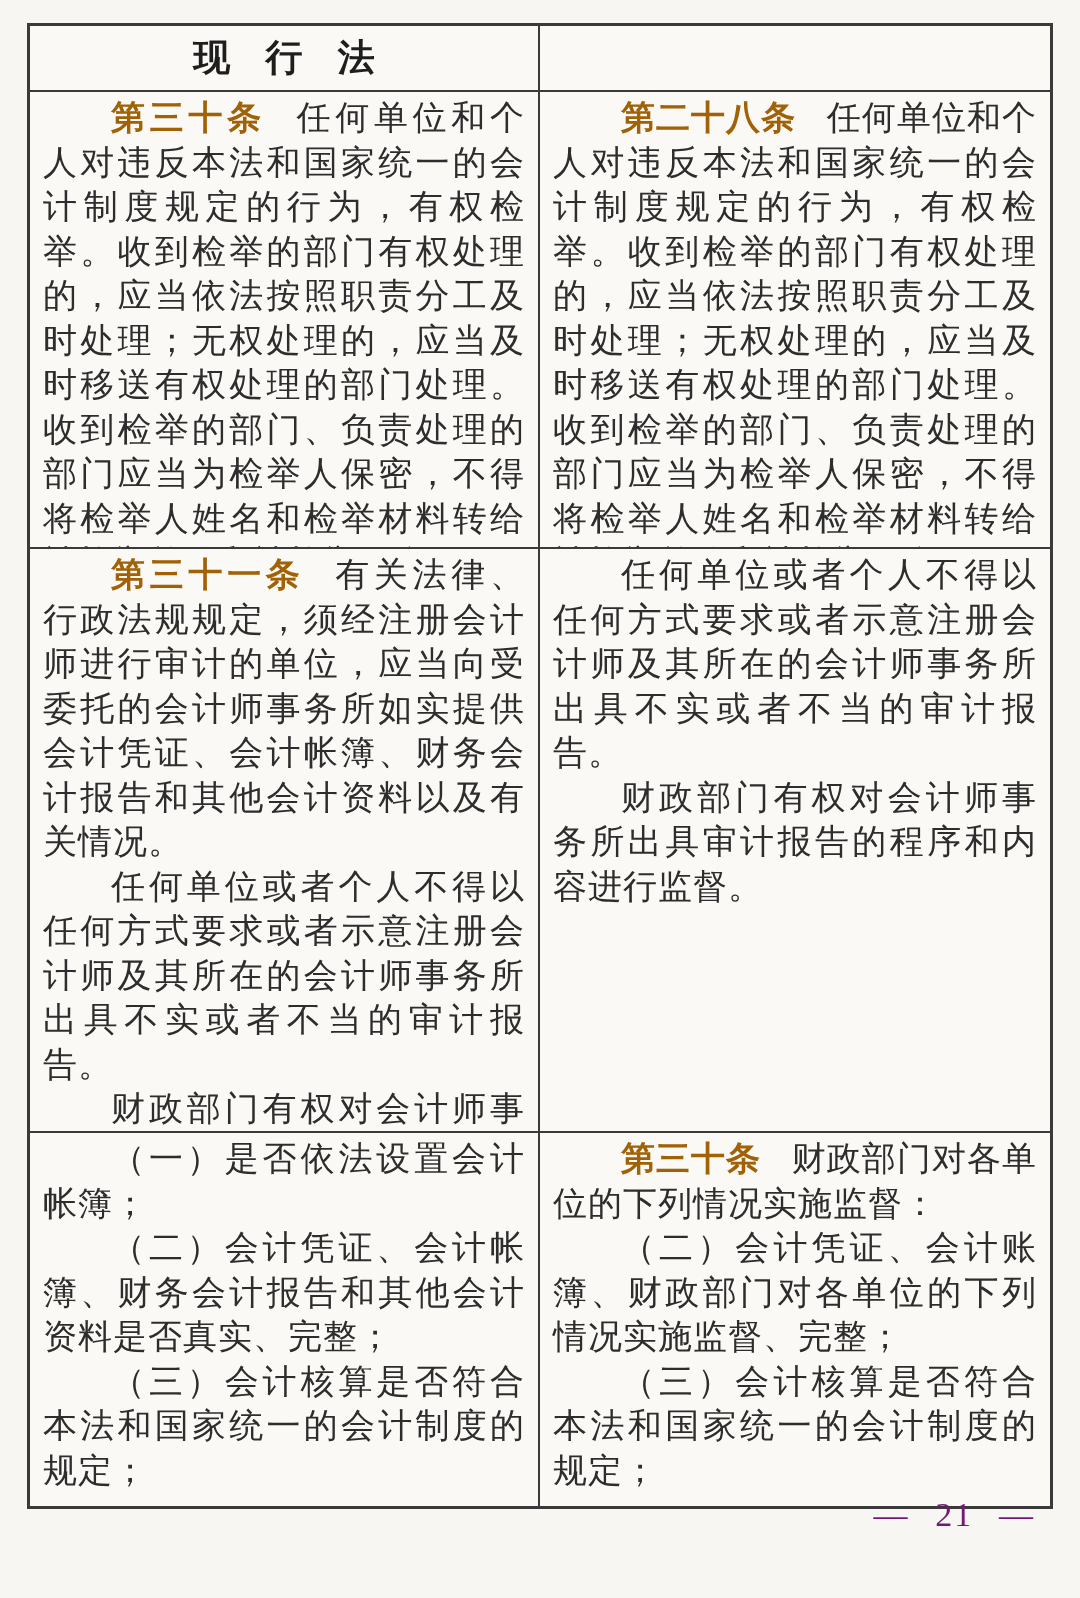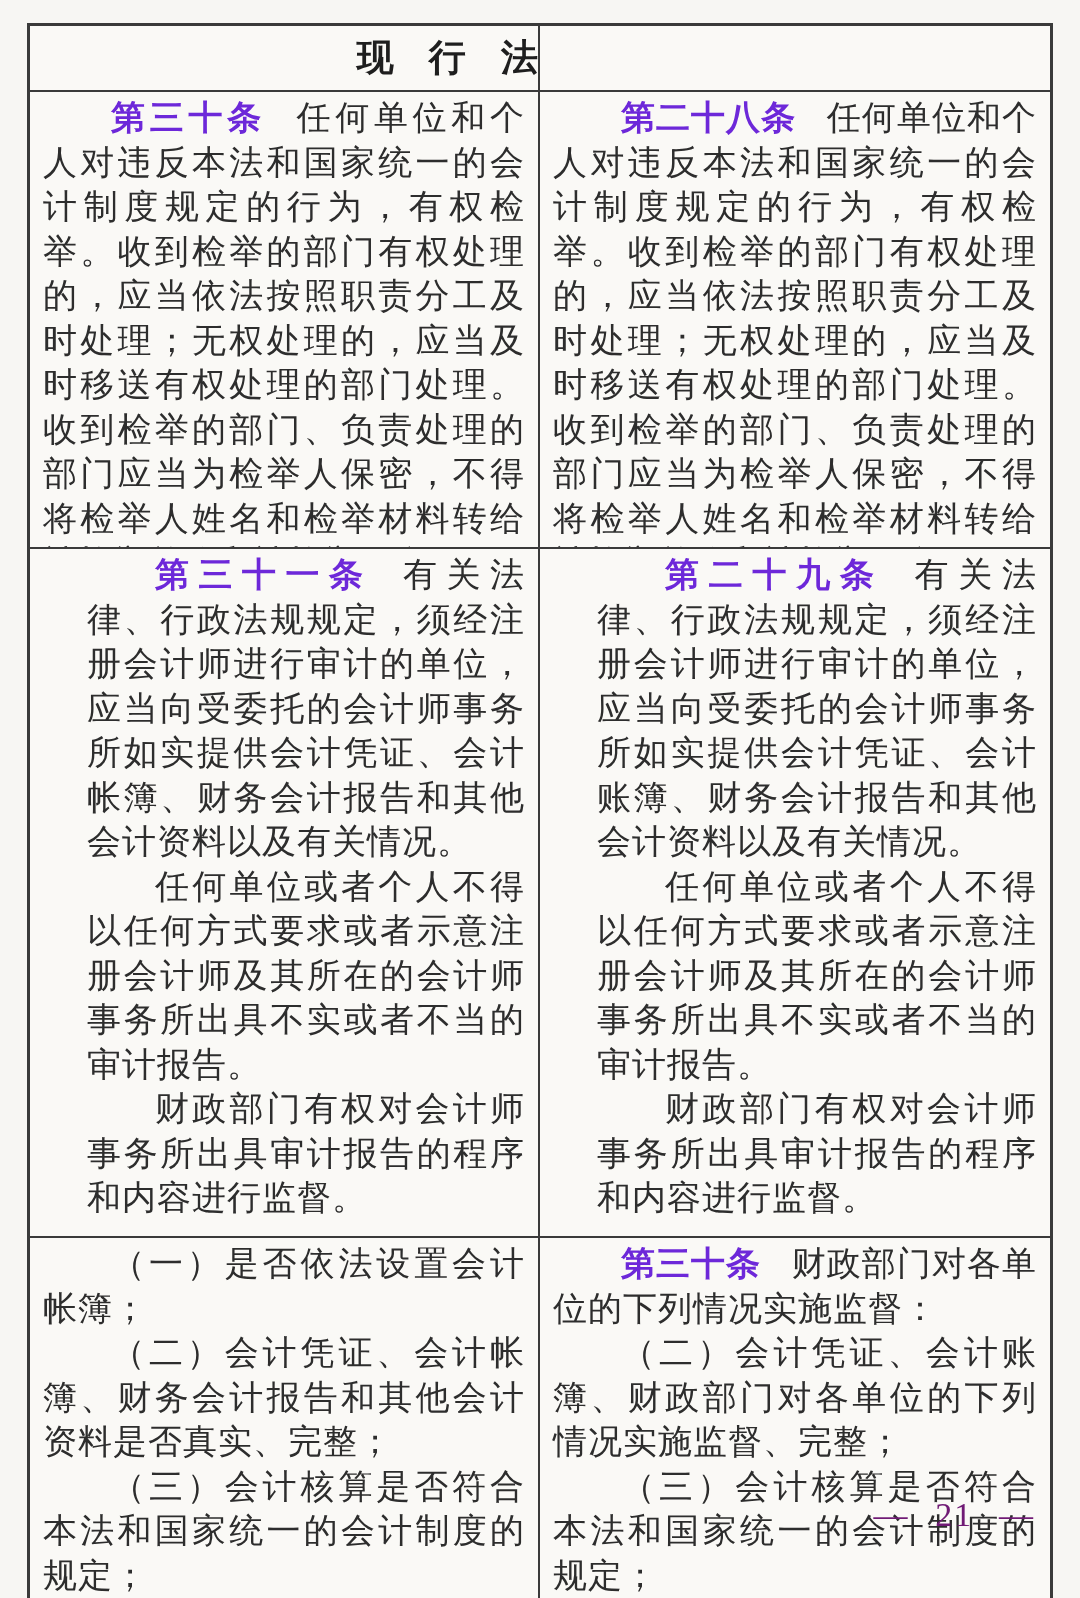--- a/index.html
+++ b/index.html
@@ -15,39 +15,39 @@
     border:3px solid #3a3a3a;background:#faf9f6;box-sizing:border-box;
   }
   .t-row{display:grid;grid-template-columns:1fr 1fr;}
   .t-row + .t-row{border-top:2px solid #3a3a3a;}
   .t-cell{
     box-sizing:border-box;overflow:hidden;
     padding:4px 13px 0 13px;
   }
   .t-cell:first-child{border-right:2px solid #3a3a3a;}
   .head-row .t-cell{
-    height:64px;display:flex;align-items:center;justify-content:flex-end;
+    height:64px;display:flex;align-items:center;justify-content:center;
     padding:0;
   }
   .head-label{
     font-size:37px;font-weight:700;color:#1e1e1e;
     letter-spacing:0.95em;margin-right:-0.95em;
   }
   .row-1 .t-cell{height:455px;}
-  .row-2 .t-cell{height:687px;margin-left:44px;}
+  .row-2 .t-cell{height:582px;}
   .row-3 .t-cell{height:373px;}
   .t-cell p{
     margin:0;
     font-size:34px;line-height:44.5px;
     letter-spacing:1px;
     text-align:justify;
     text-indent:2em;
     color:#2d2d2d;
   }
-  .art{font-weight:700;color:#6d28d9;margin-right:0.9em;}
+  .art{font-weight:700;color:#a16207;margin-right:0.9em;}
   .page-number{
     position:absolute;top:1496px;right:45px;
     font-size:34px;color:#701a75;
     letter-spacing:2px;word-spacing:0.45em;
   }
 </style>
 </head>
 <body>
 
 <div class="page">
@@ -69,21 +69,20 @@
       </div>
     </div>
 
     <div class="t-row row-2">
       <div class="t-cell">
         <p><span class="art">第三十一条</span><span>有关法律、行政法规规定，须经注册会计师进行审计的单位，应当向受委托的会计师事务所如实提供会计凭证、会计帐簿、财务会计报告和其他会计资料以及有关情况。</span></p>
         <p>任何单位或者个人不得以任何方式要求或者示意注册会计师及其所在的会计师事务所出具不实或者不当的审计报告。</p>
         <p>财政部门有权对会计师事务所出具审计报告的程序和内容进行监督。</p>
       </div>
       <div class="t-cell">
-        <p><span class="art">第二十九条</span><span>有关法律、行政法规规定，须经注册会计师进行审计的单位，应当向受委托的会计师事务所如实提供会计凭证、会计账簿、财务会计报告和其他会计资料以及有关情况。</span></p>
         <p>任何单位或者个人不得以任何方式要求或者示意注册会计师及其所在的会计师事务所出具不实或者不当的审计报告。</p>
         <p>财政部门有权对会计师事务所出具审计报告的程序和内容进行监督。</p>
       </div>
     </div>
 
     <div class="t-row row-3">
       <div class="t-cell">
         <p>（一）是否依法设置会计帐簿；</p>
         <p>（二）会计凭证、会计帐簿、财务会计报告和其他会计资料是否真实、完整；</p>
         <p>（三）会计核算是否符合本法和国家统一的会计制度的规定；</p>

